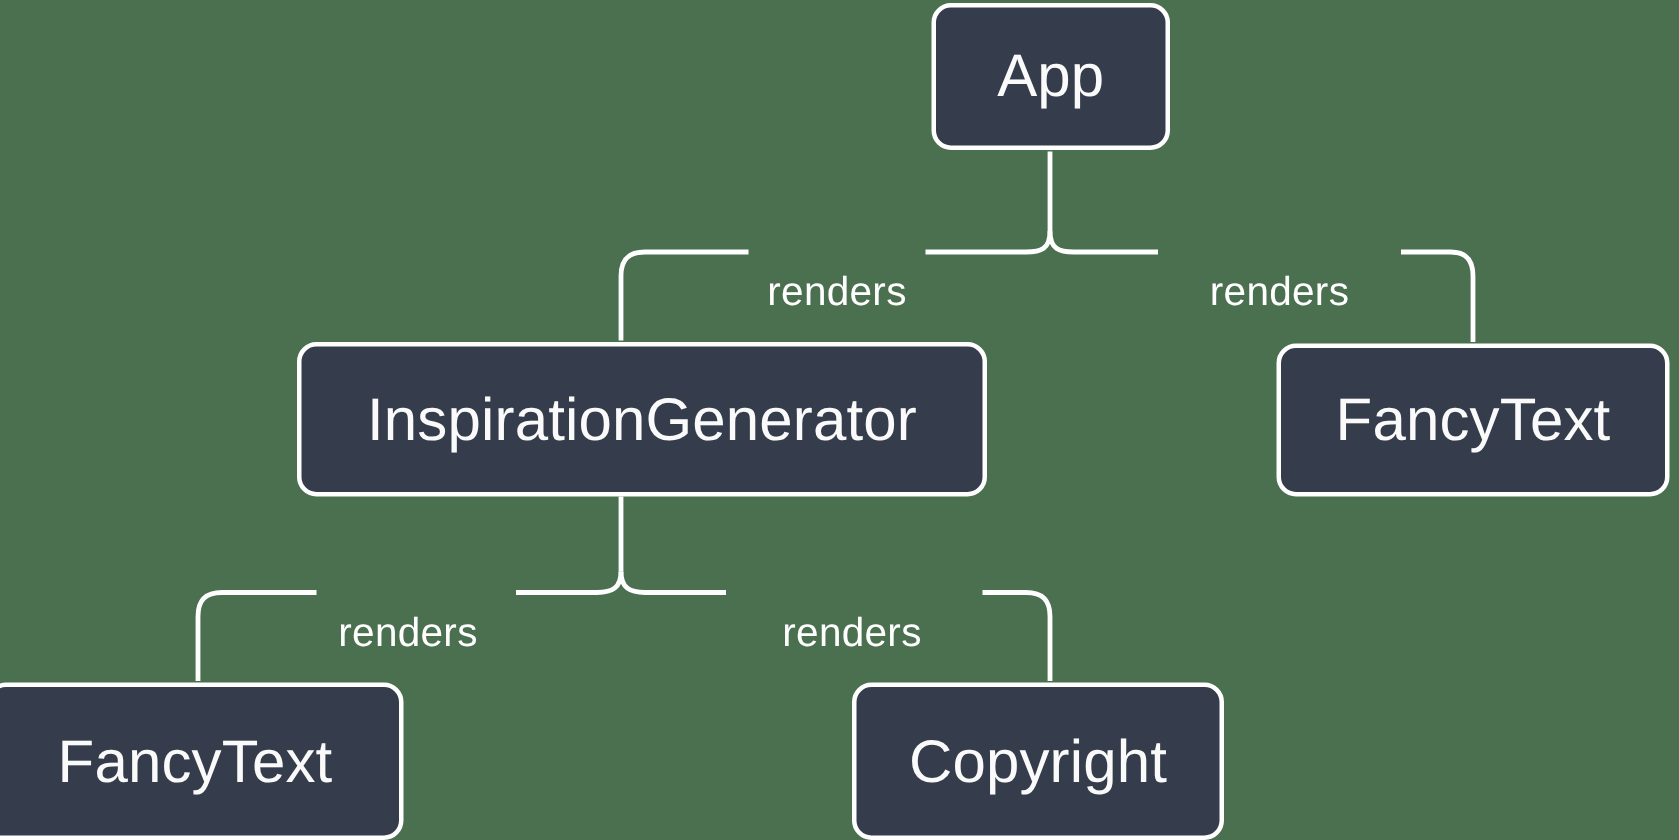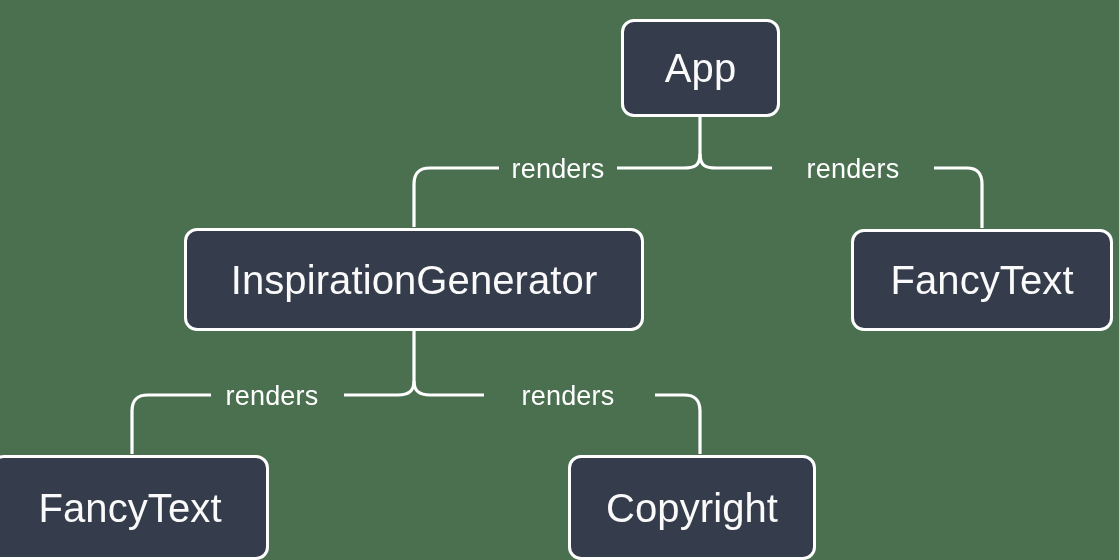--- a/index.html
+++ b/index.html
@@ -39,36 +39,37 @@
     color: #fafafa;
     font-weight: 400;
     letter-spacing: 0.1px;
     white-space: nowrap;
   }
   .node-label {
     display: block;
     line-height: 1;
   }
   
-  #node-app        { left: 621px; top: 19px;   width: 159px; height: 98px;  font-size: 40px; }
-  #node-inspgen    { left: 184px; top: 228px; width: 460px; height: 103px; font-size: 40px; }
+  #node-app        { left: 621px; top: 2px;   width: 159px; height: 98px;  font-size: 40px; }
+  #node-inspgen    { left: 198px; top: 228px; width: 460px; height: 103px; font-size: 40px; }
   #node-fancy-right{ left: 851px; top: 229px; width: 262px; height: 102px; font-size: 40px; }
   #node-fancy-left { left: -9px;  top: 455px; width: 278px; height: 105px; font-size: 40px;
                      border-bottom-left-radius: 0; border-bottom-right-radius: 13px; }
   #node-copyright  { left: 568px; top: 455px; width: 248px; height: 105px; font-size: 40px; }
 
   .edge-label {
     position: absolute;
     color: #ffffff;
     font-size: 27px;
     font-weight: 400;
     line-height: 1;
     letter-spacing: 0.2px;
     white-space: nowrap;
     transform: translate(-50%, -50%);
+    margin-top: 26px;
   }
   #label-app-inspgen   { left: 558px; top: 169px; }
   #label-app-fancy     { left: 853px; top: 169px; }
   #label-ig-fancy      { left: 272px; top: 396px; }
   #label-ig-copyright  { left: 568px; top: 396px; }
 </style>
 </head>
 <body>
 
 <div id="diagram">

